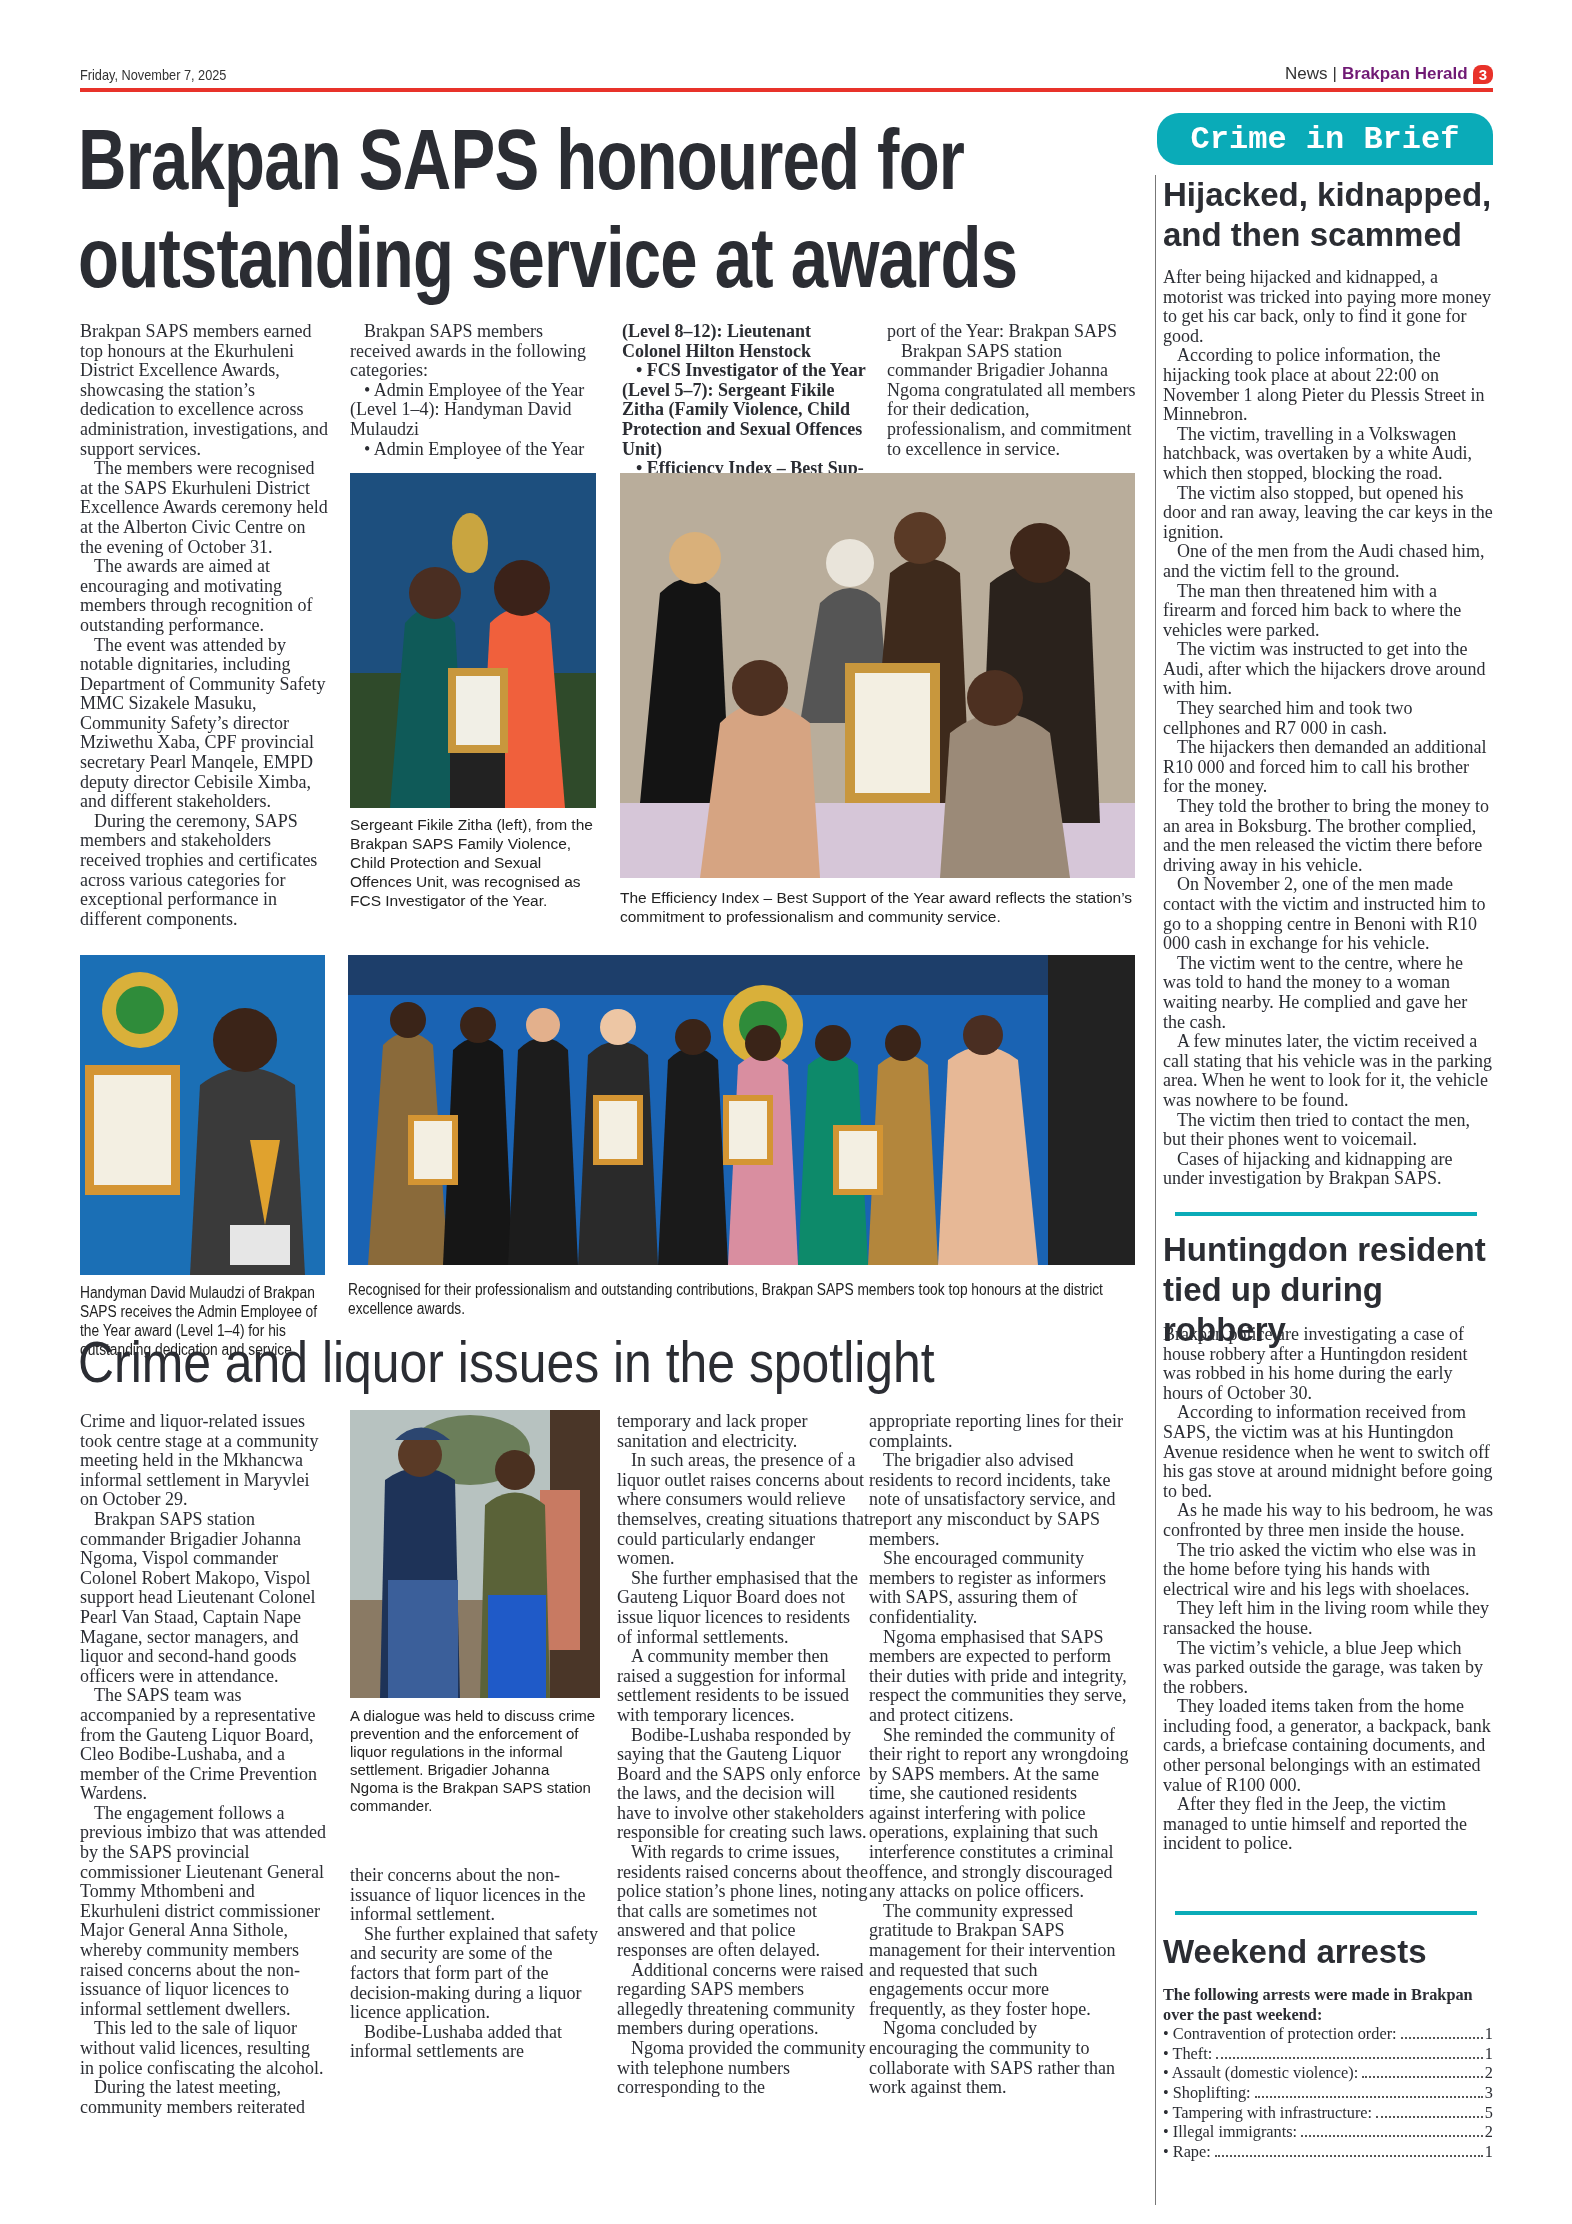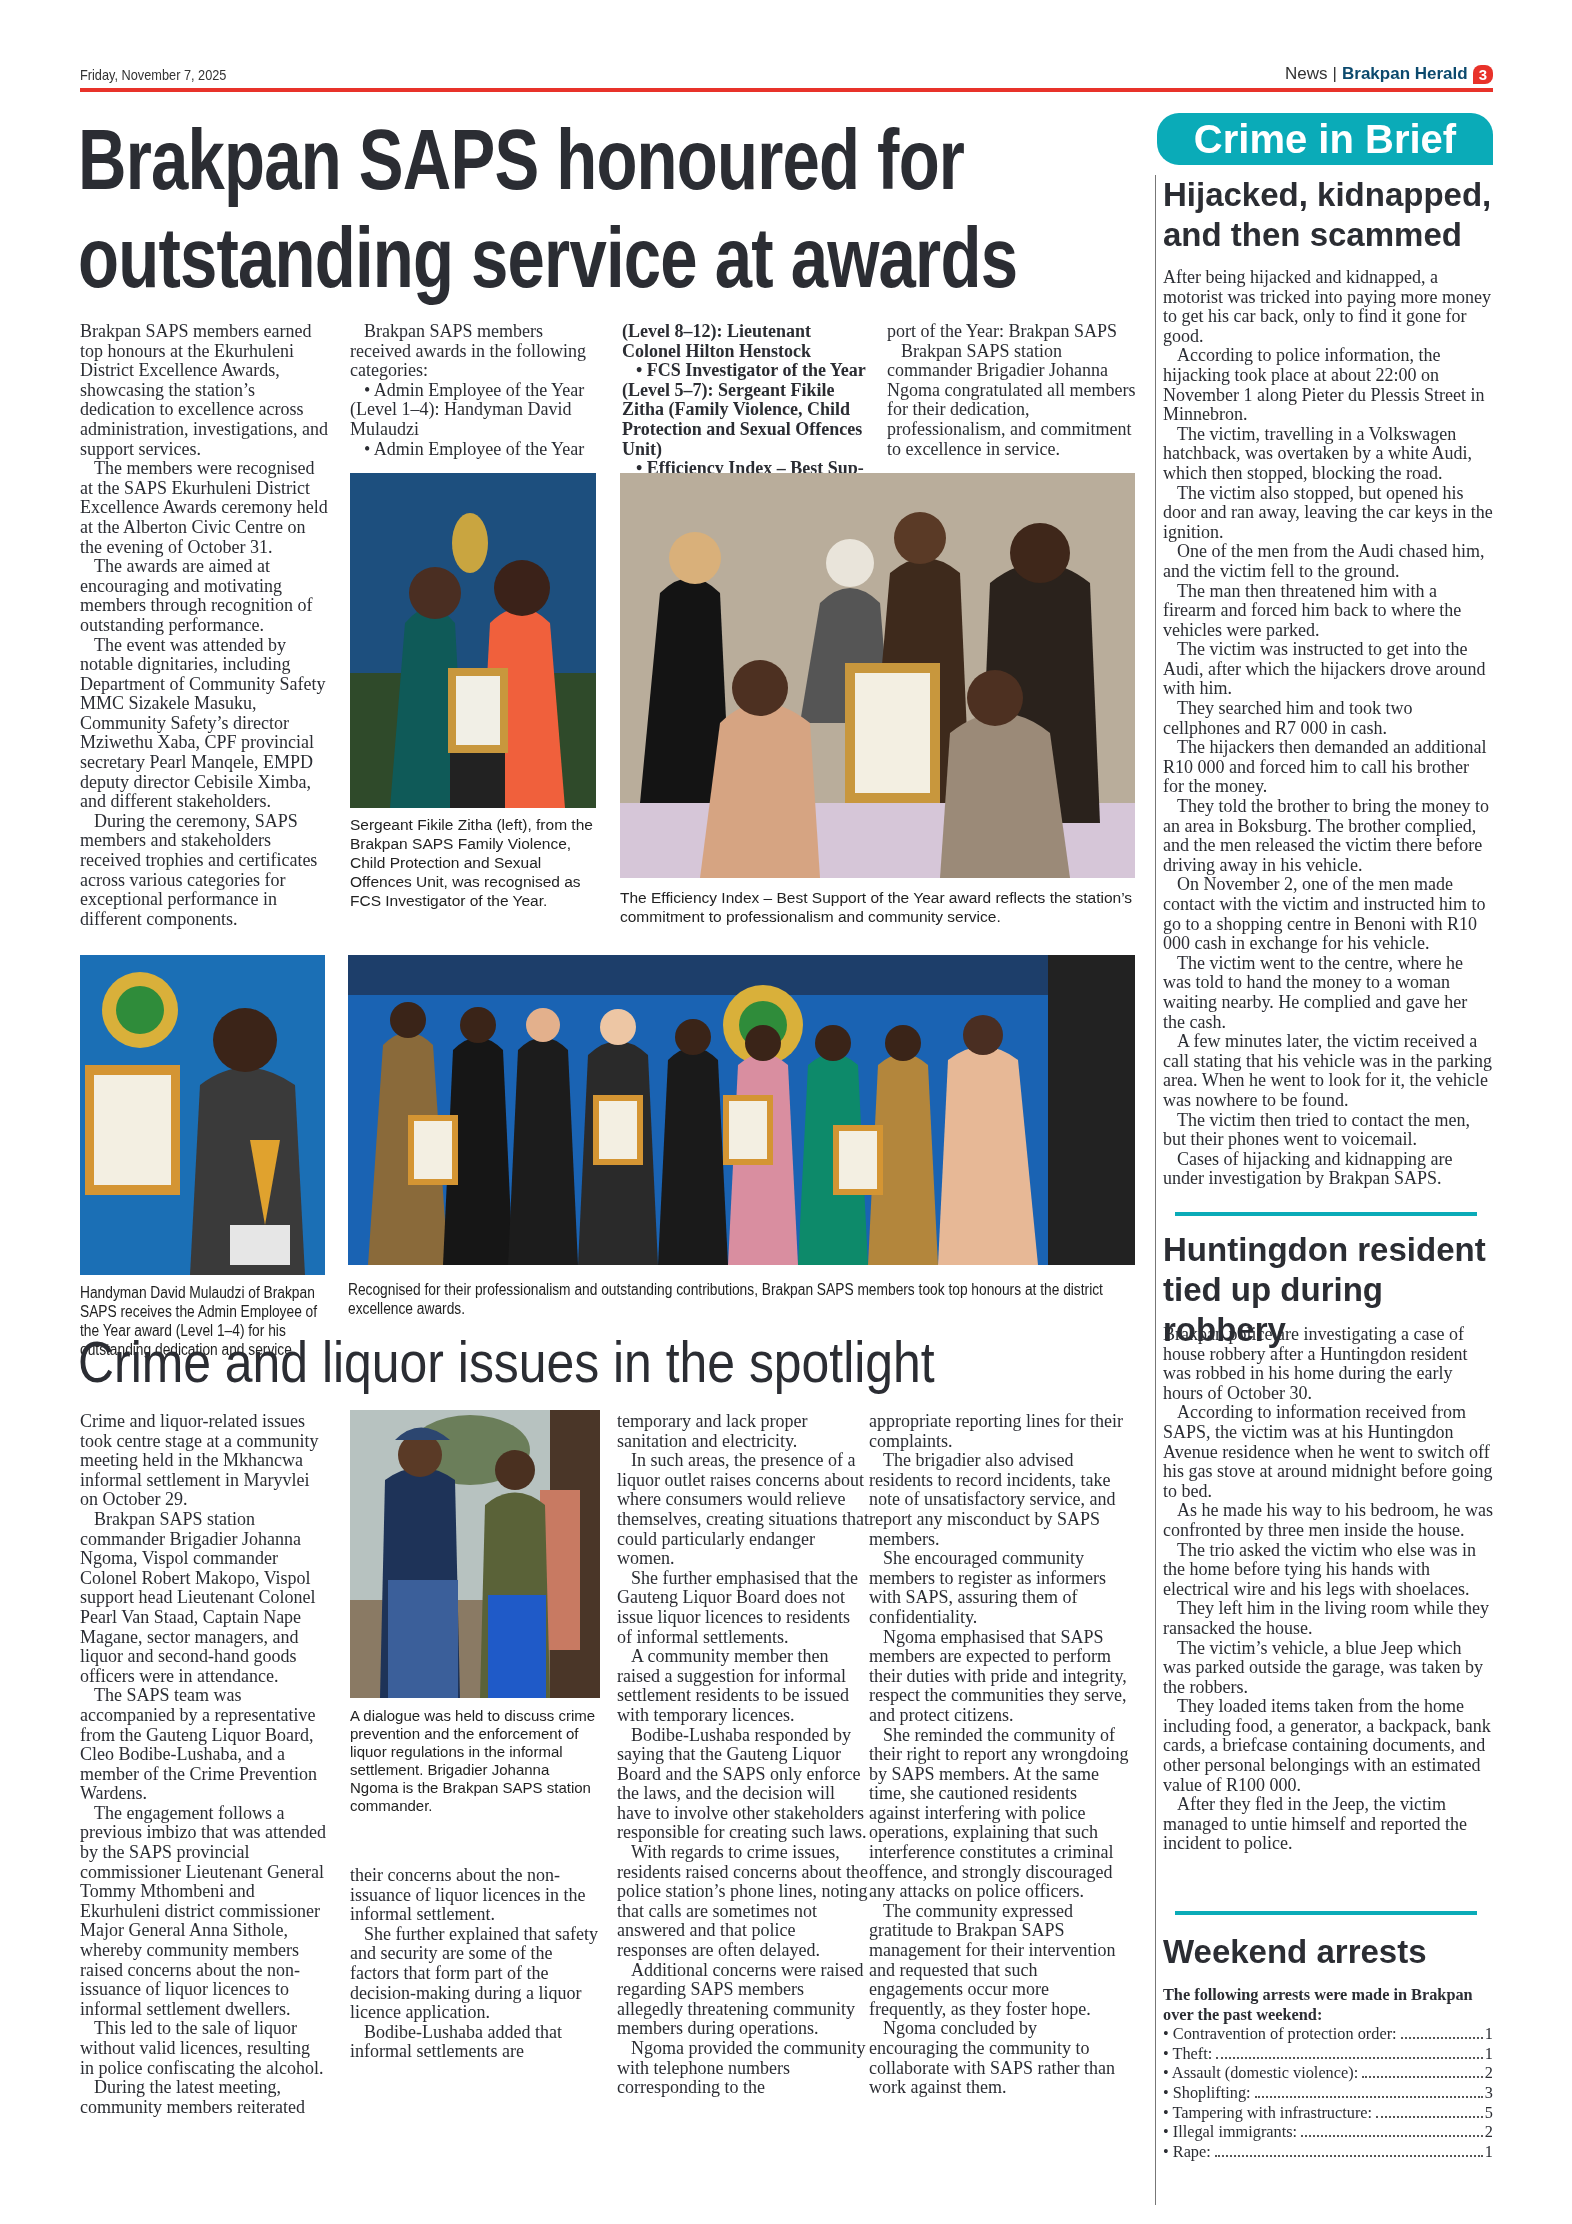--- a/index.html
+++ b/index.html
@@ -4,41 +4,41 @@
 <style>
   * { box-sizing: border-box; margin: 0; padding: 0; }
   html, body { width: 1572px; height: 2224px; background: #ffffff; overflow: hidden; }
   body { position: relative; font-family: "Liberation Serif", serif; color: #2b2d33; }
 
   .masthead { position: absolute; left: 80px; top: 62px; width: 1413px; height: 30px; border-bottom: 4px solid #e8322a; }
   .mast-date { position: absolute; left: 0; top: 4px; font-family: "Liberation Sans", sans-serif; font-size: 15px; color: #333; transform: scaleX(0.85); transform-origin: left; }
   .mast-right { position: absolute; right: 0; top: 2px; font-family: "Liberation Sans", sans-serif; font-size: 17px; display: flex; align-items: center; gap: 5px; }
   .mast-section { color: #333; }
   .mast-sep { color: #333; }
-  .mast-paper { color: #0c4a6e; font-weight: bold; }
+  .mast-paper { color: #701a75; font-weight: bold; }
   .mast-page { background: #e8322a; color: #fff; font-weight: bold; font-size: 15px; padding: 1px 6px; border-radius: 8px 8px 8px 0; }
 
   .headline { position: absolute; left: 78px; top: 110px; width: 1070px; font-family: "Liberation Sans", sans-serif; font-weight: bold; font-size: 86px; line-height: 98px; color: #2b2d33; letter-spacing: -1px; transform: scaleX(0.78); transform-origin: left top; width: 1370px; }
 
   .body-text { font-size: 18px; line-height: 19.6px; color: #2b2d33; }
   .body-text p { text-indent: 14px; }
   .body-text p.first { text-indent: 0; }
   .body-text p.bullet { text-indent: 14px; }
 
   .col { position: absolute; }
   .caption { font-family: "Liberation Sans", sans-serif; font-size: 15.5px; line-height: 19px; color: #222; }
 
   .photo { position: absolute; overflow: hidden; }
   .photo .ph { width: 100%; height: 100%; }
 
   .sec-head { position: absolute; font-family: "Liberation Sans", sans-serif; font-weight: normal; color: #2b2d33; }
 
   .sidebar-rule { position: absolute; left: 1155px; top: 175px; width: 1px; height: 2030px; background: #777; }
   .brief-banner { position: absolute; left: 1157px; top: 113px; width: 336px; height: 52px; background: #0aabb8; border-radius: 22px 22px 0 22px; display: flex; align-items: center; justify-content: center; }
-  .brief-banner span { color: #fff; font-family: Liberation Sans, sans-serif; font-weight: bold; font-size: 40px; }
+  .brief-banner span { color: #fff; font-family: Liberation Mono, monospace; font-weight: bold; font-size: 32px; }
   .brief-title { position: absolute; left: 1163px; font-family: "Liberation Sans", sans-serif; font-size: 33px; line-height: 40px; color: #2b2d33; }
   .teal-rule { position: absolute; left: 1175px; width: 302px; height: 4px; background: #0aabb8; }
 
   .arrests { position: absolute; left: 1163px; top: 1985px; width: 330px; font-size: 16.3px; line-height: 19.6px; }
   .arrests .intro { font-weight: bold; }
   .arrest-row { display: flex; align-items: baseline; }
   .arrest-row .lbl { white-space: nowrap; }
   .arrest-row .dots { flex: 1; border-bottom: 2px dotted #555; margin: 0 2px 4px 4px; }
   .arrest-row .num { }
 </style>

